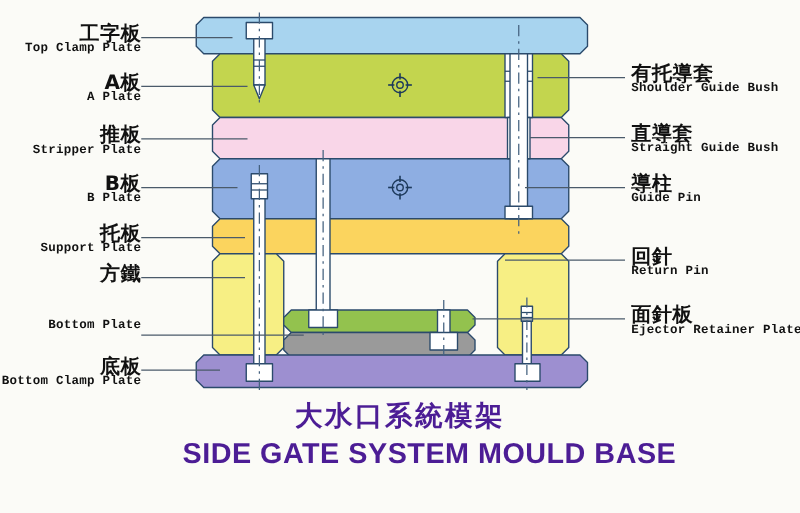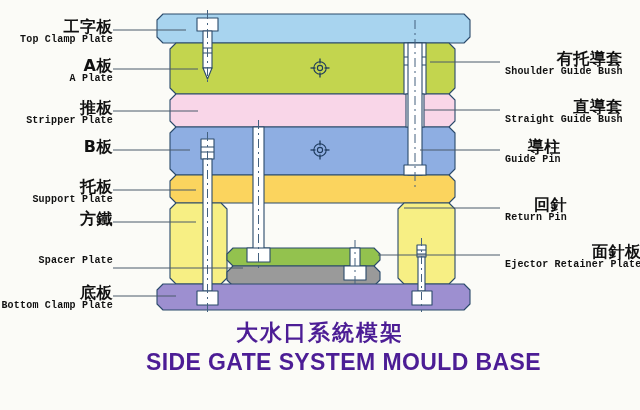--- a/index.html
+++ b/index.html
@@ -4,21 +4,21 @@
 <style>
   html,body{margin:0;padding:0;background:#fff;}
   body{width:640px;height:410px;overflow:hidden;font-family:"Liberation Serif",serif;}
   #root{position:relative;width:640px;height:410px;background:#fbfbf7;}
 
   
   .lbl{position:absolute;white-space:nowrap;color:#111;line-height:1.08;}
   .lbl .cn{font-family:"DejaVu Sans",sans-serif;font-weight:700;font-size:16px;letter-spacing:.5px;}
   .lbl .en{font-family:Liberation Mono, monospace;font-weight:700;font-size:10px;letter-spacing:.2px;}
   .lbl.r{text-align:right;}
-  .lbl.l{text-align:right;}
+  .lbl.l{text-align:left;}
 
   
   #dia{position:absolute;left:0;top:0;width:640px;height:410px;}
 
   
   #title{position:absolute;left:0;right:0;text-align:center;color:#4c1d95;}
   #title .t-cn{font-family:"DejaVu Sans",sans-serif;font-weight:700;font-size:22px;letter-spacing:2px;}
   #title .t-en{font-family:"Liberation Sans",sans-serif;font-weight:700;font-size:23px;letter-spacing:.4px;margin-top:1px;padding-left:47px;}
 </style>
 </head>
@@ -135,30 +135,31 @@
   <div class="lbl r" style="left:0;width:113px;top:57px;">
     <div class="cn">A板</div>
     <div class="en">A Plate</div>
   </div>
   <div class="lbl r" style="left:0;width:113px;top:99px;">
     <div class="cn">推板</div>
     <div class="en">Stripper Plate</div>
   </div>
   <div class="lbl r" style="left:0;width:113px;top:138px;">
     <div class="cn">B板</div>
+    <div class="en">B Plate</div>
   </div>
   <div class="lbl r" style="left:0;width:113px;top:178px;">
     <div class="cn">托板</div>
     <div class="en">Support Plate</div>
   </div>
   <div class="lbl r" style="left:0;width:113px;top:210px;">
     <div class="cn">方鐵</div>
   </div>
   <div class="lbl r" style="left:0;width:113px;top:256px;">
-    <div class="en">Spacer Plate</div>
+    <div class="en">Bottom Plate</div>
   </div>
   <div class="lbl r" style="left:0;width:113px;top:284px;">
     <div class="cn">底板</div>
     <div class="en">Bottom Clamp Plate</div>
   </div>
 
   <div class="lbl l" style="left:505px;top:50px;">
     <div class="cn">有托導套</div>
     <div class="en">Shoulder Guide Bush</div>
   </div>

